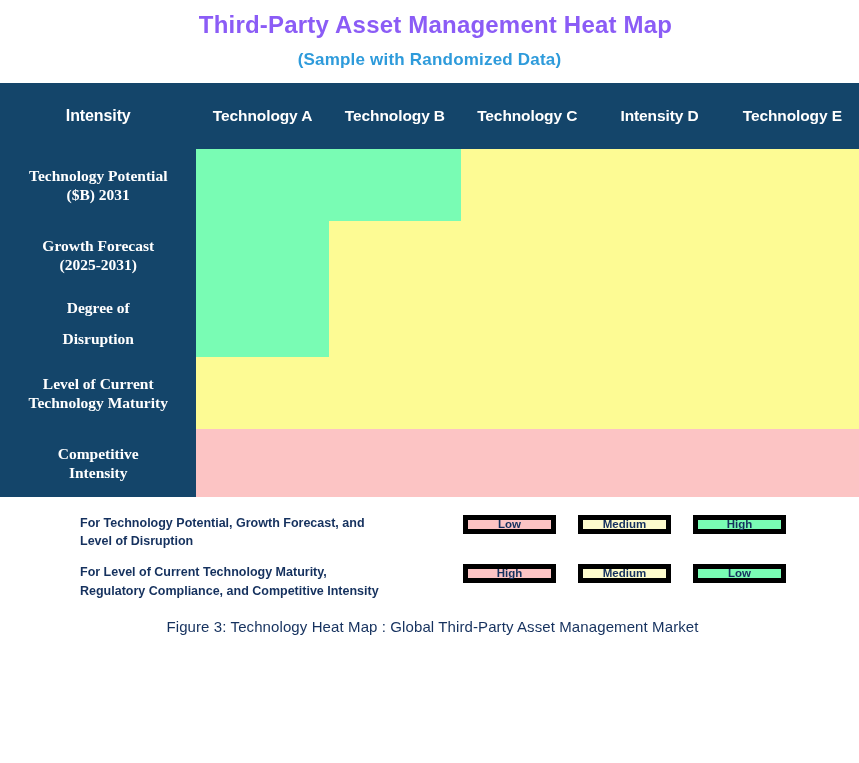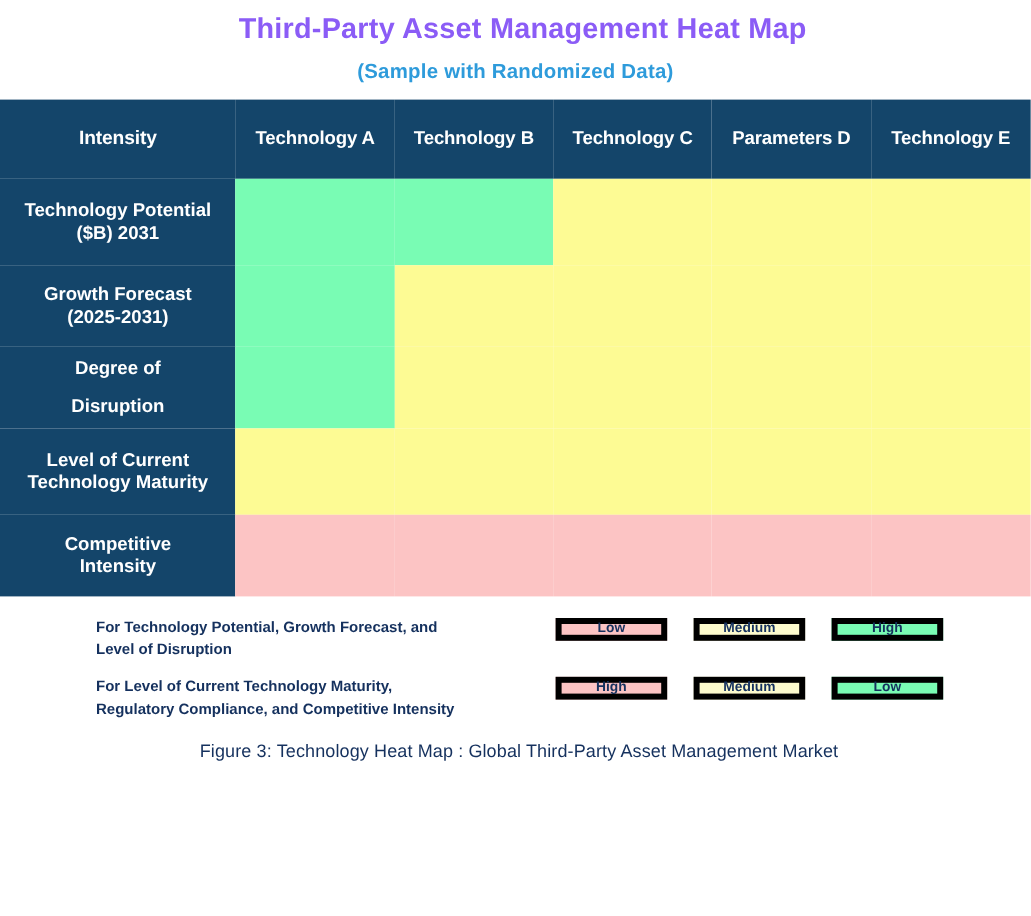--- a/index.html
+++ b/index.html
@@ -84,20 +84,21 @@
     color: #ffffff;
     font-size: 15.5px;
     font-weight: bold;
     text-align: center;
     vertical-align: middle;
     border-top: 2px solid #ffffff;
     border-right: 2px solid #ffffff;
     box-sizing: border-box;
     line-height: 1.25;
     padding: 2px 4px;
+    font-family: Liberation Serif, serif;
   }
   .row-label.spaced { line-height: 2.0; }
 
   
   .cell {
     border-top: 2px solid #ffffff;
     border-right: 2px solid #ffffff;
     box-sizing: border-box;
   }
   .cell.last { border-right: 0; }
@@ -183,21 +184,21 @@
         <col class="col-tech">
         <col class="col-tech">
         <col class="col-tech-l">
     </colgroup>
     <thead>
       <tr>
         <th class="hdr-cell param">Intensity</th>
         <th class="hdr-cell">Technology A</th>
         <th class="hdr-cell">Technology B</th>
         <th class="hdr-cell">Technology C</th>
-        <th class="hdr-cell">Parameters D</th>
+        <th class="hdr-cell">Intensity D</th>
         <th class="hdr-cell last">Technology E</th>
       </tr>
     </thead>
     <tbody>
 
       <tr class="r-h1">
         <td class="row-label">
           <span>Technology Potential</span><br>
           <span>($B) 2031</span>
         </td>

